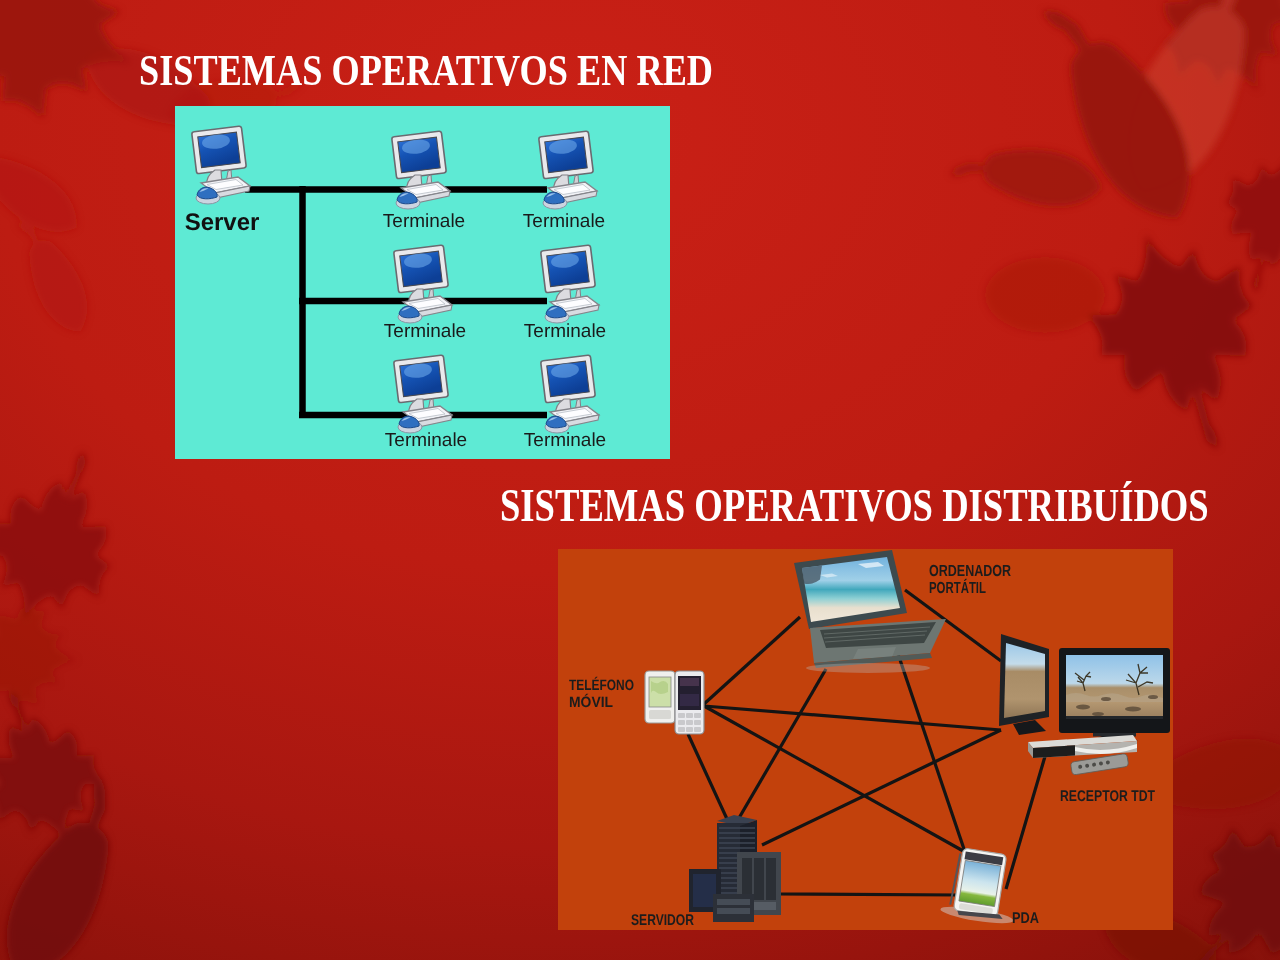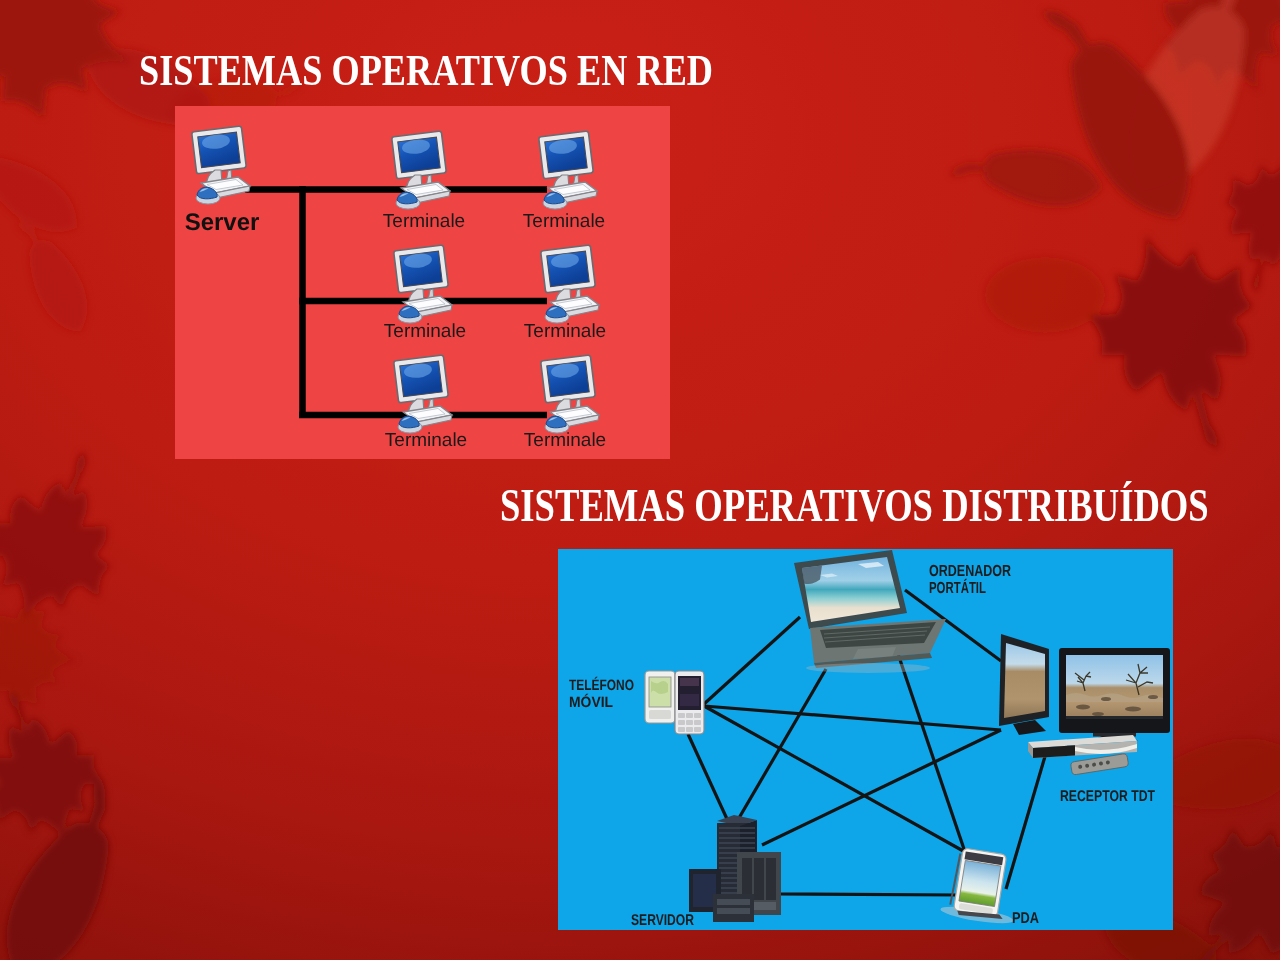--- a/index.html
+++ b/index.html
@@ -1,22 +1,22 @@
 <!DOCTYPE html>
 <html><head>
 <meta charset="utf-8">
 <style>
 svg text{text-rendering:geometricPrecision;}
 html,body{margin:0;padding:0;width:1280px;height:960px;overflow:hidden;}
 body{font-family:"Liberation Sans",sans-serif;position:relative;
 background:radial-gradient(1500px 1150px at 44% 14%,#ca2016 0%,#bd1c12 38%,#a81710 62%,#8c120b 82%,#7a0f09 100%);}
 #bgsvg{position:absolute;left:0;top:0;}
 .title{position:absolute;color:#ffffff;font-family:"Liberation Serif",serif;font-weight:bold;white-space:nowrap;transform-origin:left top;}
-#box1{position:absolute;left:175px;top:106px;width:495px;height:353px;background:#ef4444;}
-#box2{position:absolute;left:558px;top:549px;width:615px;height:381px;background:#0ea5e9;}
+#box1{position:absolute;left:175px;top:106px;width:495px;height:353px;background:#5eead4;}
+#box2{position:absolute;left:558px;top:549px;width:615px;height:381px;background:#c2410c;}
 </style>
 </head>
 <body>
 <svg id="bgsvg" width="1280" height="960" viewBox="0 0 1280 960">
 <defs>
 <path id="maple" d="M0,-55 C2,-45 6,-38 12,-33 L22,-40 C20,-30 22,-24 28,-20 L42,-24 C38,-14 38,-8 42,-2 L30,2 C34,10 34,16 30,22 L14,16 C16,26 14,34 8,40 L2,30 L1,50 C3,56 3,60 1,64 L-3,58 L-2,30 L-8,40 C-14,34 -16,26 -14,16 L-30,22 C-34,16 -34,10 -30,2 L-42,-2 C-38,-8 -38,-14 -42,-24 L-28,-20 C-22,-24 -20,-30 -22,-40 L-12,-33 C-6,-38 -2,-45 0,-55 Z"></path>
 <path id="leaf" d="M0,-52 C24,-38 30,-2 13,40 C9,50 -9,50 -13,40 C-30,-2 -24,-38 0,-52 Z M-2,38 L2,38 L6,60 C10,64 12,70 11,74 L5,70 C2,66 1,62 -1,60 Z"></path>
 <filter id="lblur" x="-40%" y="-40%" width="180%" height="180%">
         <feGaussianBlur stdDeviation="3.5"></feGaussianBlur>
       </filter>

